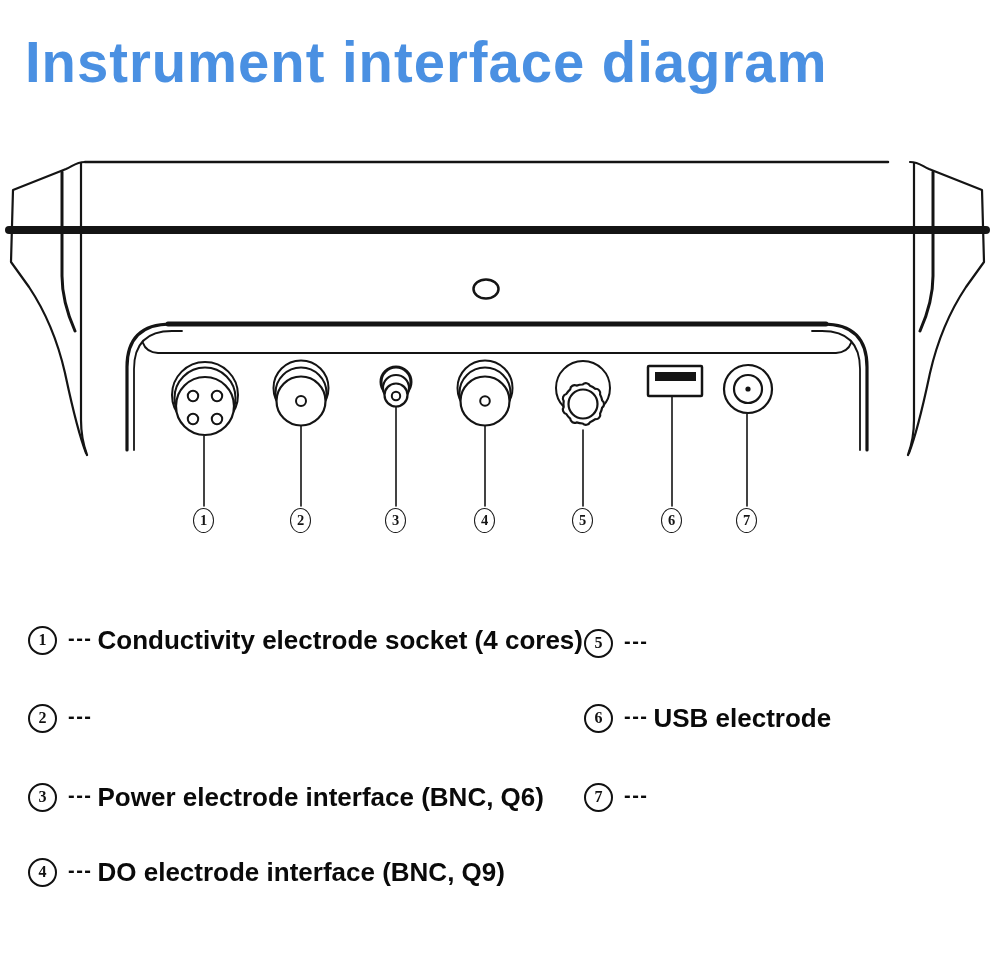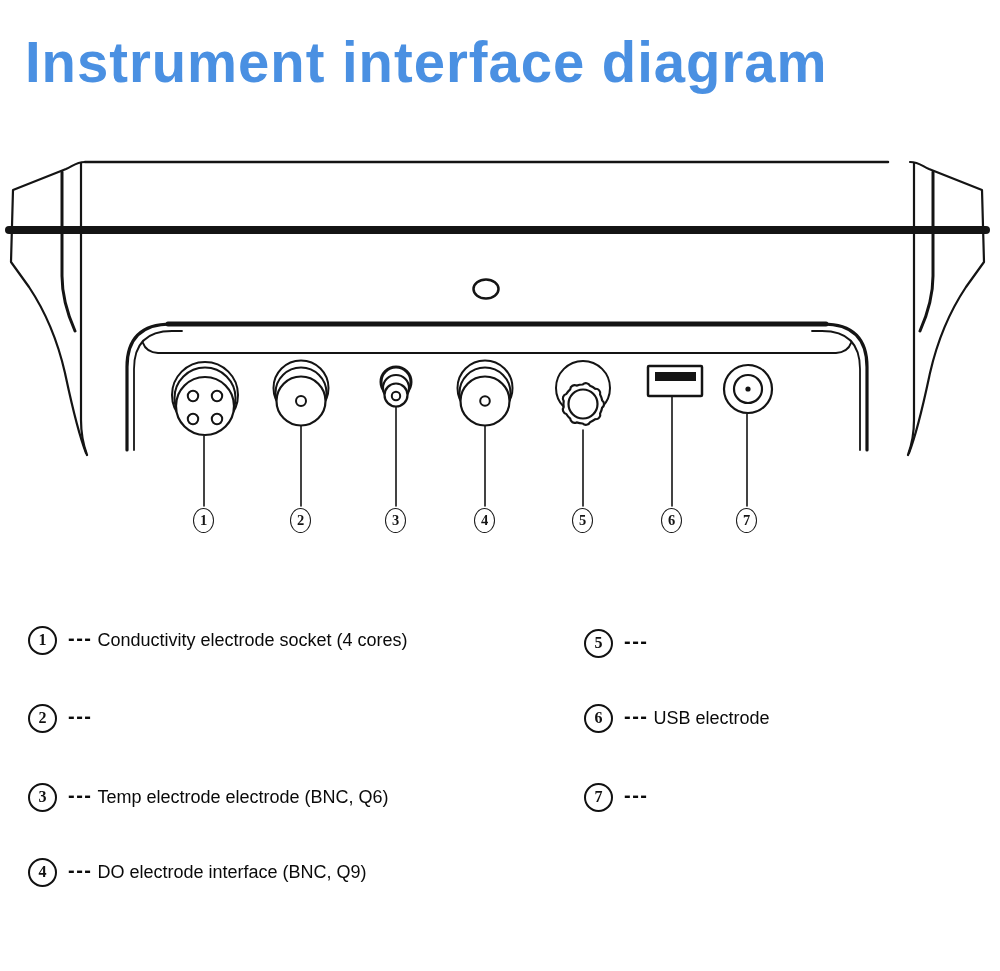--- a/index.html
+++ b/index.html
@@ -13,21 +13,21 @@
            display:flex;align-items:center;justify-content:center;
            font-family:"Liberation Serif",serif;font-size:14.5px;font-weight:bold;color:#151515;
            box-sizing:border-box;background:#fff;}
   .legend-row{position:absolute;display:flex;align-items:center;height:32px;}
   .legend-num{width:29px;height:29px;border:2px solid #111;border-radius:50%;
               display:flex;align-items:center;justify-content:center;flex:0 0 auto;
               font-family:"Liberation Serif",serif;font-size:16px;font-weight:bold;color:#111;
               box-sizing:border-box;margin-right:11px;background:#fff;}
   .legend-dash{font-size:20px;font-weight:bold;color:#0a0a0a;letter-spacing:1.5px;
                margin-right:5px;line-height:1;position:relative;top:-2px;}
-  .legend-label{font-size:18px;font-weight:normal;color:#0a0a0a;white-space:nowrap;}
+  .legend-label{font-size:26px;font-weight:bold;color:#0a0a0a;white-space:nowrap;}
 </style>
 </head>
 <body>
 
 <div class="page">
 
   <div class="title">Instrument interface diagram</div>
 
   <svg width="1000" height="560" viewBox="0 0 1000 560" fill="none" stroke="#141414" stroke-linecap="round" stroke-linejoin="round">
 
@@ -137,21 +137,21 @@
     <span class="legend-dash">---</span>
     <span class="legend-label">Conductivity electrode socket (4 cores)</span>
   </div>
   <div class="legend-row" style="left:28px;top:702px;">
     <span class="legend-num">2</span>
     <span class="legend-dash">---</span>
   </div>
   <div class="legend-row" style="left:28px;top:781px;">
     <span class="legend-num">3</span>
     <span class="legend-dash">---</span>
-    <span class="legend-label">Temp electrode electrode (BNC, Q6)</span>
+    <span class="legend-label">Power electrode interface (BNC, Q6)</span>
   </div>
   <div class="legend-row" style="left:28px;top:856px;">
     <span class="legend-num">4</span>
     <span class="legend-dash">---</span>
     <span class="legend-label">DO electrode interface (BNC, Q9)</span>
   </div>
 
   <div class="legend-row" style="left:584px;top:627px;">
     <span class="legend-num">5</span>
     <span class="legend-dash">---</span>

